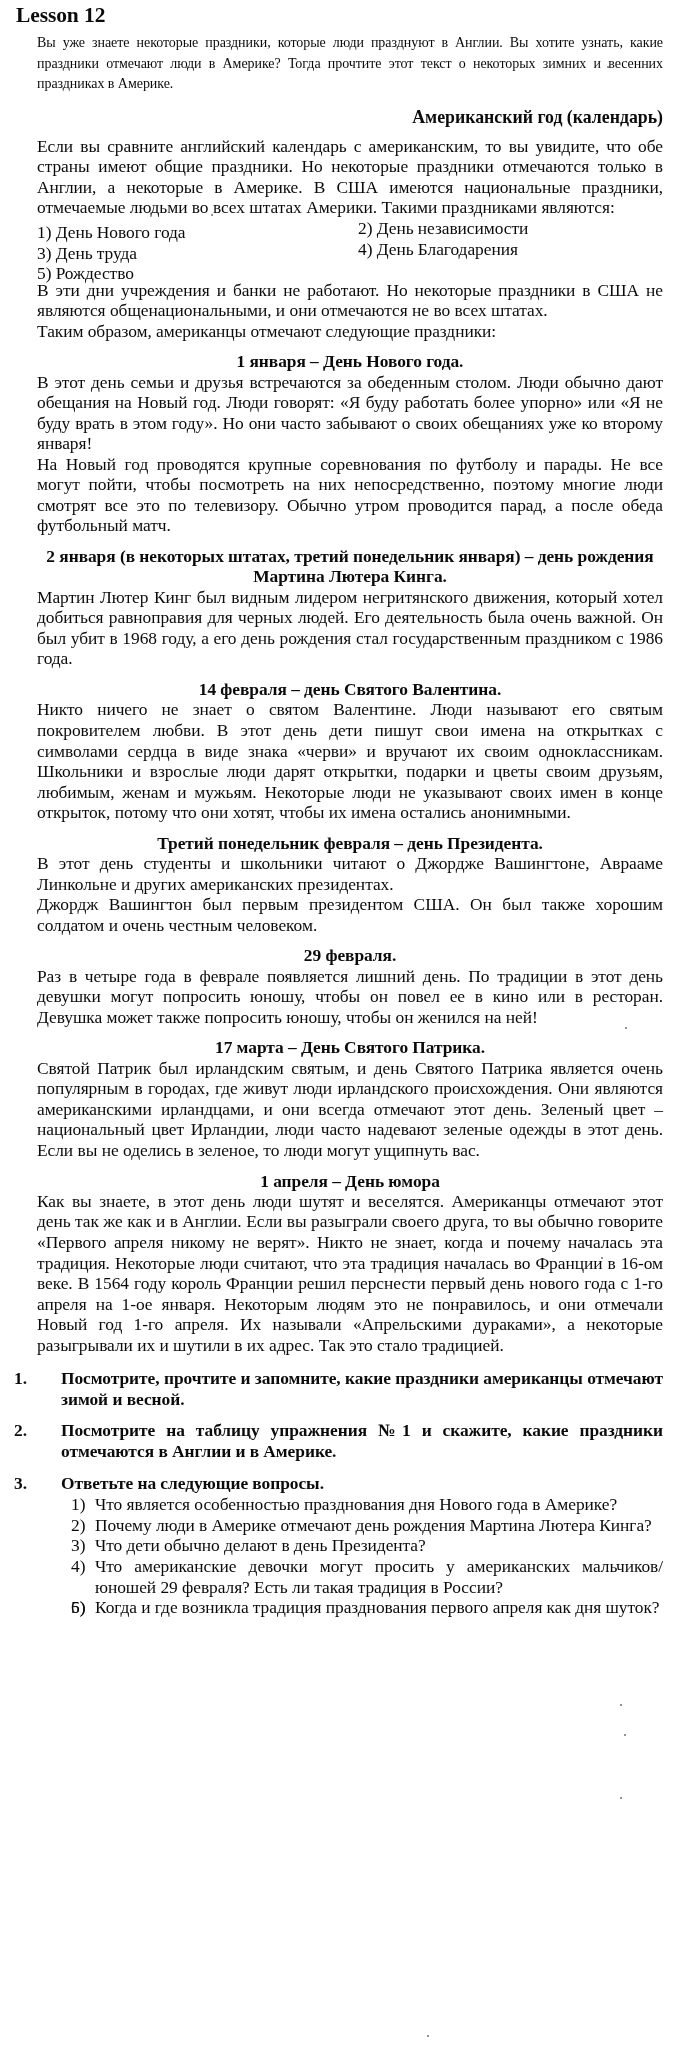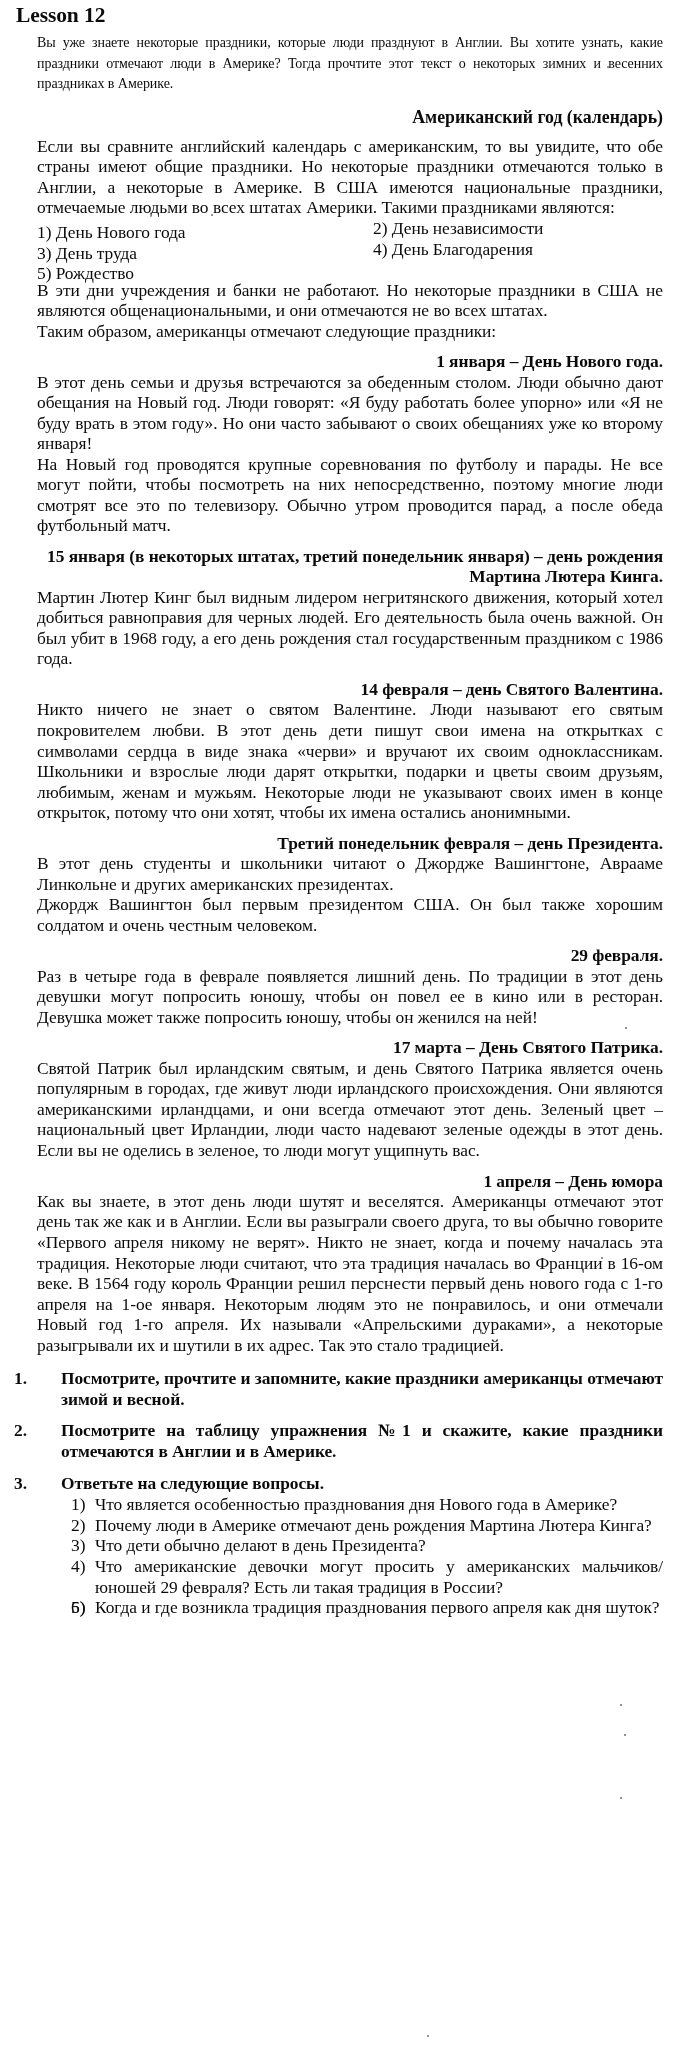--- a/index.html
+++ b/index.html
@@ -79,28 +79,28 @@
     font-size: 17.4px;
     line-height: 20.55px;
     letter-spacing: -0.05px;
   }
   .hol-row {
     position: relative;
     height: 20.55px;
     white-space: nowrap;
   }
   .hol-a { position: absolute; left: 0; top: 4px; }
-  .hol-b { position: absolute; left: 336px; top: 0; }
+  .hol-b { position: absolute; left: 321px; top: 0; }
 
   .hdate {
     font-weight: bold;
     font-size: 17.4px;
     line-height: 20.4px;
     margin-top: 10px;
-    text-align: right;
+    text-align: center;
     letter-spacing: -0.05px;
   }
   .hdate.two-line { line-height: 20.4px; }
 
   
   .ex-wrap { margin-top: 11px; }
   .ex {
     position: relative;
     padding-left: 24px;
     font-weight: bold;
@@ -176,21 +176,21 @@
       </div>
     </div>
 
     <div class="j">В эти дни учреждения и банки не работают. Но некоторые праздники в США не являются общенациональными, и они отмечаются не во всех штатах.</div>
     <div class="nj">Таким образом, американцы отмечают следующие праздники:</div>
 
     <div class="hdate">1 января – День Нового года.</div>
     <div class="j">В этот день семьи и друзья встречаются за обеденным столом. Люди обычно дают обещания на Новый год. Люди говорят: «Я буду работать более упорно» или «Я не буду врать в этом году». Но они часто забывают о своих обещаниях уже ко второму января!</div>
     <div class="j">На Новый год проводятся крупные соревнования по футболу и парады. Не все могут пойти, чтобы посмотреть на них непосредственно, поэтому многие люди смотрят все это по телевизору. Обычно утром проводится парад, а после обеда футбольный матч.</div>
 
-    <div class="hdate two-line">15 января (в некоторых штатах, третий понедельник января) – день рождения Мартина Лютера Кинга.</div>
+    <div class="hdate two-line">2 января (в некоторых штатах, третий понедельник января) – день рождения Мартина Лютера Кинга.</div>
     <div class="j">Мартин Лютер Кинг был  видным лидером негритянского движения, который хотел добиться равноправия для черных людей. Его деятельность была очень важной. Он был убит в 1968 году, а его день рождения стал государственным праздником с 1986 года.</div>
 
     <div class="hdate">14 февраля – день Святого Валентина.</div>
     <div class="j">Никто ничего не знает о святом Валентине. Люди называют его святым покровителем любви. В этот день дети пишут свои имена на открытках с символами сердца в виде знака «черви» и вручают их своим одноклассникам. Школьники и взрослые люди дарят открытки, подарки и цветы своим друзьям, любимым, женам и мужьям. Некоторые люди не указывают своих имен в конце открыток, потому что они хотят, чтобы их имена остались анонимными.</div>
 
     <div class="hdate">Третий понедельник февраля – день Президента.</div>
     <div class="j">В этот день студенты и школьники читают о Джордже Вашингтоне, Аврааме Линкольне и других американских президентах.</div>
     <div class="j">Джордж Вашингтон был первым президентом США. Он был также хорошим солдатом и очень честным человеком.</div>
 
     <div class="hdate">29 февраля.</div>

